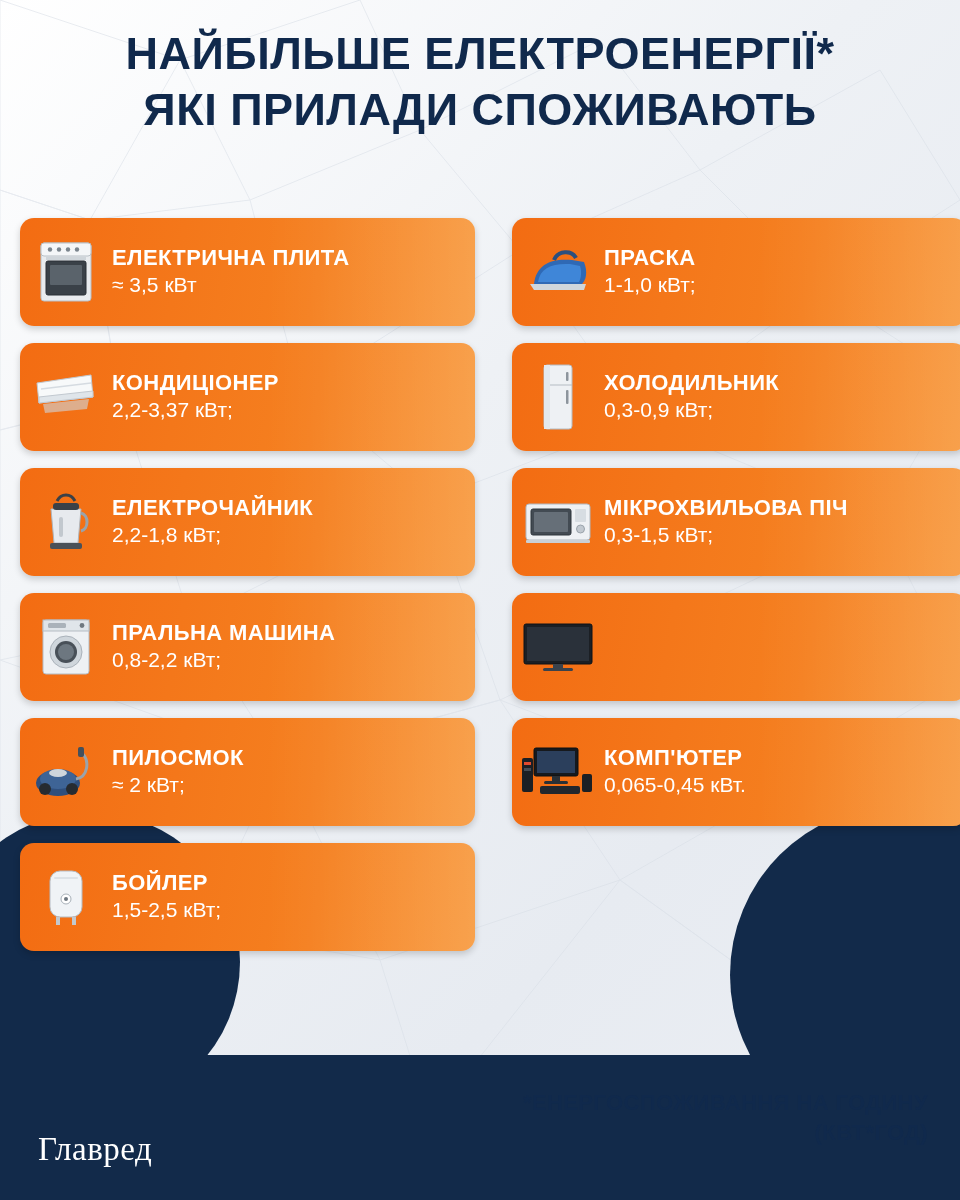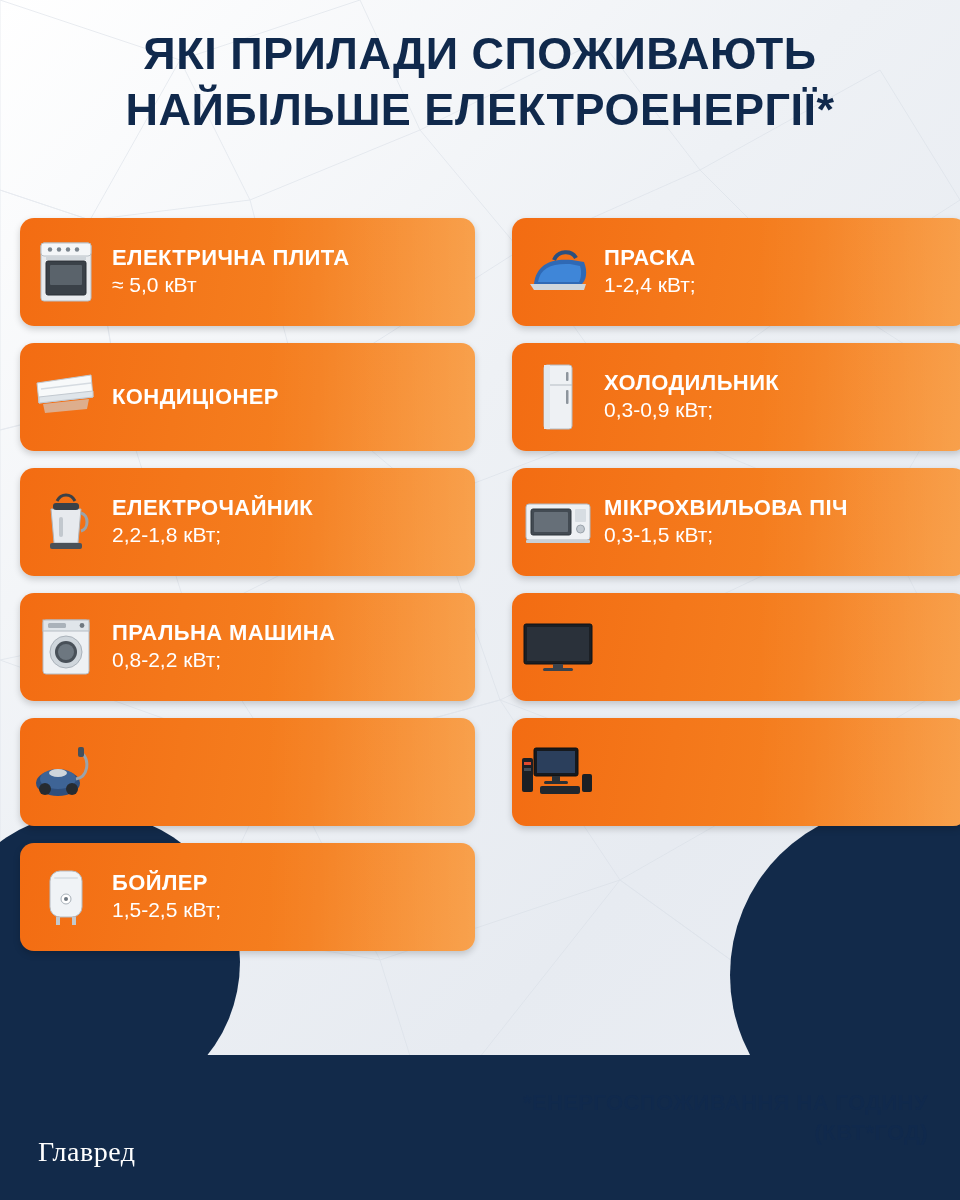--- a/index.html
+++ b/index.html
@@ -156,21 +156,21 @@
     letter-spacing: 0.4px;
     z-index: 6;
   }
 
   .brand {
     position: absolute;
     left: 38px;
     bottom: 32px;
     color: #ffffff;
     font-family: "Liberation Serif", serif;
-    font-size: 28px;
+    font-size: 33px;
     letter-spacing: 0.5px;
     z-index: 7;
   }
 </style>
 </head>
 <body>
 
 <div class="poster">
 
   <div class="poly" style="left:0;top:0;">
@@ -195,22 +195,22 @@
         <polygon points="430,1120 620,880 800,1010 700,1160"></polygon>
       </g>
     </svg>
   </div>
 
   <div class="blob-right"></div>
   <div class="blob-bottom-curve"></div>
   <div class="blob-bottom"></div>
 
   <div class="header">
+    <div class="title-line">НАЙБІЛЬШЕ ЕЛЕКТРОЕНЕРГІЇ*</div>
     <div class="title-line">ЯКІ ПРИЛАДИ СПОЖИВАЮТЬ</div>
-    <div class="title-line">НАЙБІЛЬШЕ ЕЛЕКТРОЕНЕРГІЇ*</div>
   </div>
 
   <div class="grid">
 
     <div class="col col-left">
 
       <div class="card">
         <div class="icon-box">
           <svg width="62" height="70" viewBox="0 0 62 70">
             <rect x="6" y="6" width="50" height="58" rx="3" fill="#e9ecef" stroke="#b9c0c7"></rect>
@@ -219,35 +219,36 @@
             <circle cx="24" cy="12.5" r="2.2" fill="#7a848d"></circle>
             <circle cx="33" cy="12.5" r="2.2" fill="#7a848d"></circle>
             <circle cx="42" cy="12.5" r="2.2" fill="#7a848d"></circle>
             <rect x="11" y="24" width="40" height="34" rx="2" fill="#3a4148" stroke="#2b3137"></rect>
             <rect x="15" y="28" width="32" height="20" rx="1" fill="#5a636b"></rect>
             <rect x="11" y="20" width="40" height="3" fill="#cfd5da"></rect>
           </svg>
         </div>
         <div class="card-text">
           <div class="card-title">ЕЛЕКТРИЧНА ПЛИТА</div>
-          <div class="card-value">≈ 5,0 кВт</div>
+          <div class="card-value">≈ 3,5 кВт</div>
         </div>
       </div>
 
       <div class="card">
         <div class="icon-box">
           <svg width="66" height="52" viewBox="0 0 66 52">
             <path d="M4 12 L58 4 L60 26 L6 32 Z" fill="#f7f9fa" stroke="#c2c9d0"></path>
             <path d="M6 26 L60 20 L60 26 L6 32 Z" fill="#dfe5ea" stroke="#c2c9d0"></path>
             <path d="M10 33 L56 28 L54 38 L12 42 Z" fill="#cfd7de" opacity="0.6"></path>
             <line x1="8" y1="18" x2="58" y2="12" stroke="#d5dbe1" stroke-width="1.5"></line>
           </svg>
         </div>
         <div class="card-text">
           <div class="card-title">КОНДИЦІОНЕР</div>
+          <div class="card-value">2,2-3,37 кВт;</div>
         </div>
       </div>
 
       <div class="card">
         <div class="icon-box">
           <svg width="58" height="62" viewBox="0 0 58 62">
             <path d="M14 18 L44 18 L41 52 L17 52 Z" fill="#e7eaee" stroke="#aeb6bd"></path>
             <path d="M44 22 C52 24 52 38 44 40" fill="none" stroke="#9aa3ab" stroke-width="3"></path>
             <rect x="16" y="12" width="26" height="7" rx="3" fill="#3b4148"></rect>
             <path d="M20 10 C24 2 34 2 38 10" fill="none" stroke="#3b4148" stroke-width="3"></path>
@@ -284,20 +285,24 @@
           <svg width="68" height="58" viewBox="0 0 68 58">
             <ellipse cx="26" cy="40" rx="22" ry="13" fill="#2f4f7d"></ellipse>
             <ellipse cx="26" cy="36" rx="18" ry="10" fill="#3e6496"></ellipse>
             <circle cx="13" cy="46" r="6" fill="#262b31"></circle>
             <circle cx="40" cy="46" r="6" fill="#262b31"></circle>
             <path d="M44 36 C56 34 58 18 50 10" fill="none" stroke="#9aa3ab" stroke-width="3"></path>
             <rect x="46" y="4" width="6" height="10" rx="2" fill="#44505c"></rect>
             <ellipse cx="26" cy="30" rx="9" ry="4" fill="#cfd6dc"></ellipse>
           </svg>
         </div>
+        <div class="card-text">
+          <div class="card-title">ПИЛОСМОК</div>
+          <div class="card-value">≈ 2 кВт;</div>
+        </div>
       </div>
 
       <div class="card">
         <div class="icon-box">
           <svg width="48" height="64" viewBox="0 0 48 64">
             <rect x="8" y="6" width="32" height="46" rx="10" fill="#f0f3f6" stroke="#b5bcc3"></rect>
             <circle cx="24" cy="34" r="5" fill="#ffffff" stroke="#a8b0b8"></circle>
             <circle cx="24" cy="34" r="2" fill="#6d7780"></circle>
             <rect x="14" y="52" width="4" height="8" fill="#c2c8ce"></rect>
             <rect x="30" y="52" width="4" height="8" fill="#c2c8ce"></rect>
@@ -318,21 +323,21 @@
         <div class="icon-box">
           <svg width="68" height="52" viewBox="0 0 68 52">
             <path d="M6 38 L62 38 L60 44 L10 44 Z" fill="#cfd6dc"></path>
             <path d="M10 38 C12 18 28 12 48 14 L60 16 C64 26 62 34 58 38 Z" fill="#2f69b5"></path>
             <path d="M14 36 C16 22 28 17 46 18 L56 20 C58 26 57 32 55 36 Z" fill="#3f86d8"></path>
             <path d="M30 14 C34 4 48 4 52 12" fill="none" stroke="#2b4f7e" stroke-width="4"></path>
           </svg>
         </div>
         <div class="card-text">
           <div class="card-title">ПРАСКА</div>
-          <div class="card-value">1-2,4 кВт;</div>
+          <div class="card-value">1-1,0 кВт;</div>
         </div>
       </div>
 
       <div class="card">
         <div class="icon-box">
           <svg width="40" height="70" viewBox="0 0 40 70">
             <rect x="6" y="3" width="28" height="64" rx="3" fill="#eef1f4" stroke="#b5bcc3"></rect>
             <line x1="6" y1="23" x2="34" y2="23" stroke="#b5bcc3"></line>
             <rect x="28" y="10" width="2.5" height="9" rx="1" fill="#8d959d"></rect>
             <rect x="28" y="28" width="2.5" height="14" rx="1" fill="#8d959d"></rect>
@@ -380,20 +385,24 @@
             <rect x="17" y="7" width="38" height="22" fill="#2b3f5c"></rect>
             <rect x="32" y="32" width="8" height="5" fill="#2a3036"></rect>
             <rect x="24" y="37" width="24" height="3" rx="1.5" fill="#2a3036"></rect>
             <rect x="2" y="14" width="11" height="34" rx="2" fill="#1b1f24"></rect>
             <rect x="4" y="18" width="7" height="3" fill="#e04a2f"></rect>
             <rect x="4" y="24" width="7" height="3" fill="#444c55"></rect>
             <rect x="20" y="42" width="40" height="8" rx="2" fill="#22272d"></rect>
             <rect x="62" y="30" width="10" height="18" rx="2" fill="#1b1f24"></rect>
           </svg>
         </div>
+        <div class="card-text">
+          <div class="card-title">КОМП'ЮТЕР</div>
+          <div class="card-value">0,065-0,45 кВт.</div>
+        </div>
       </div>
 
     </div>
   </div>
 
   <div class="footnote">
     <div>*ЕНЕРГОСПОЖИВАННЯ НА ГОДИНУ</div>
     <div>(КВТ*ГОД)</div>
   </div>
 

